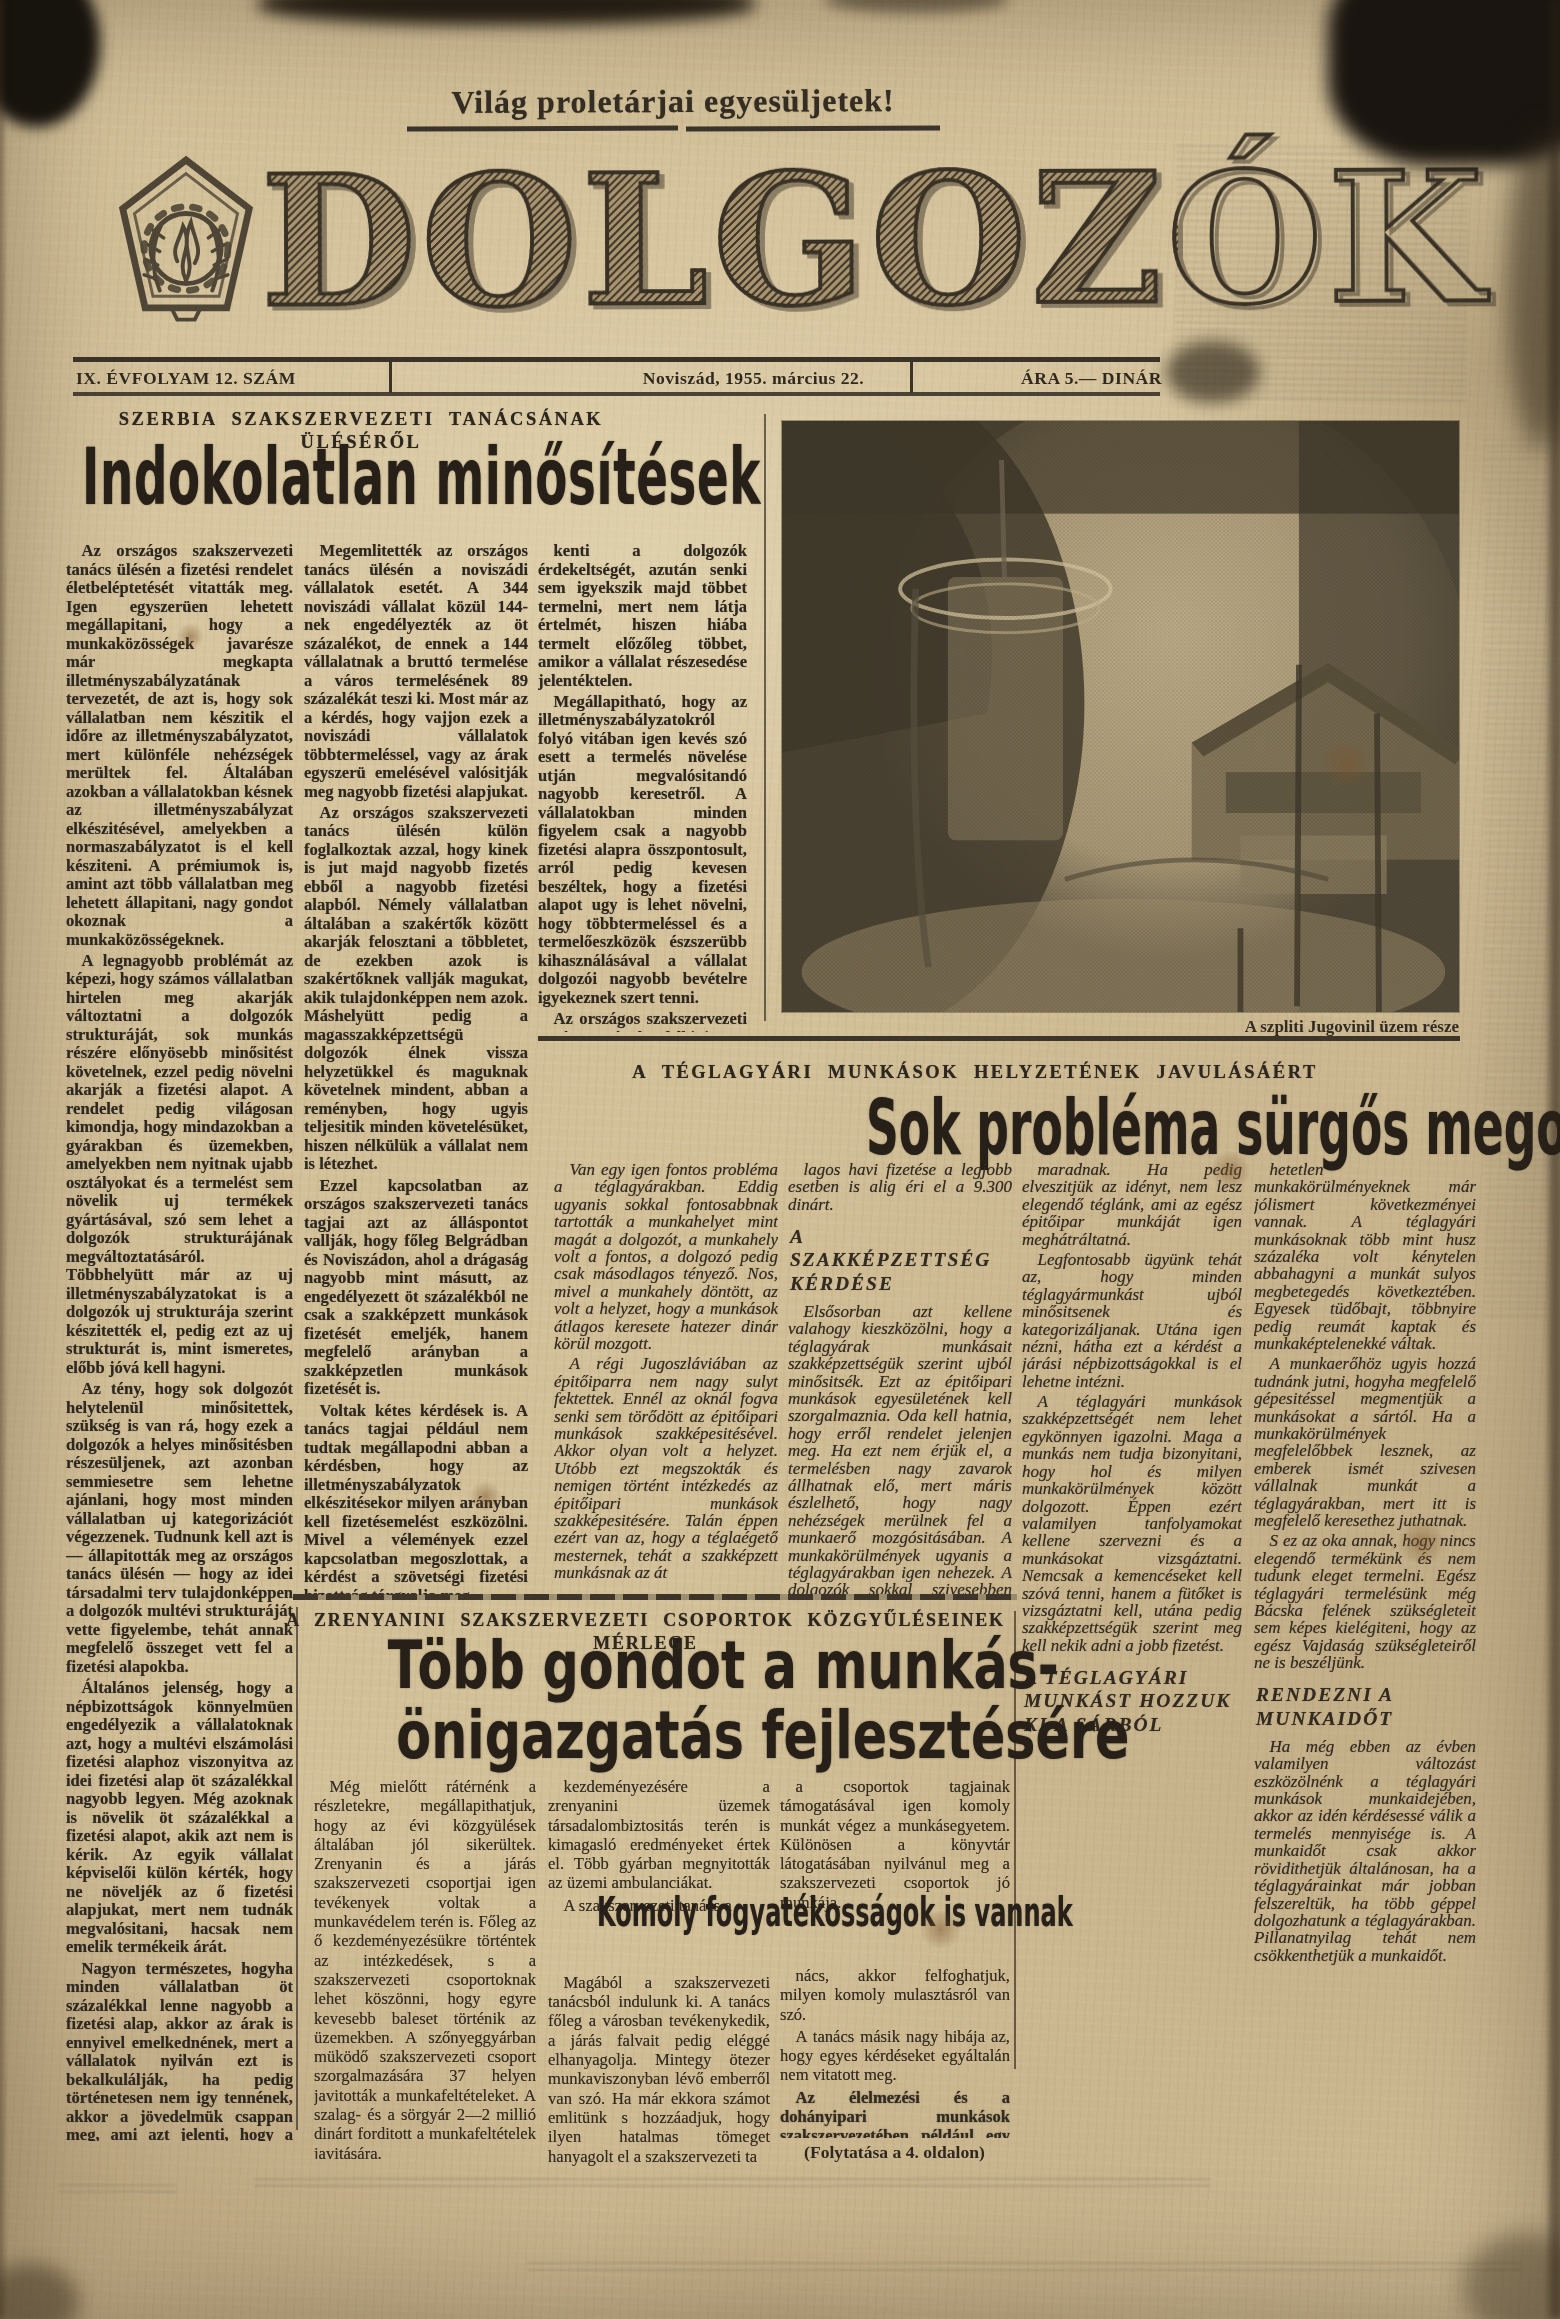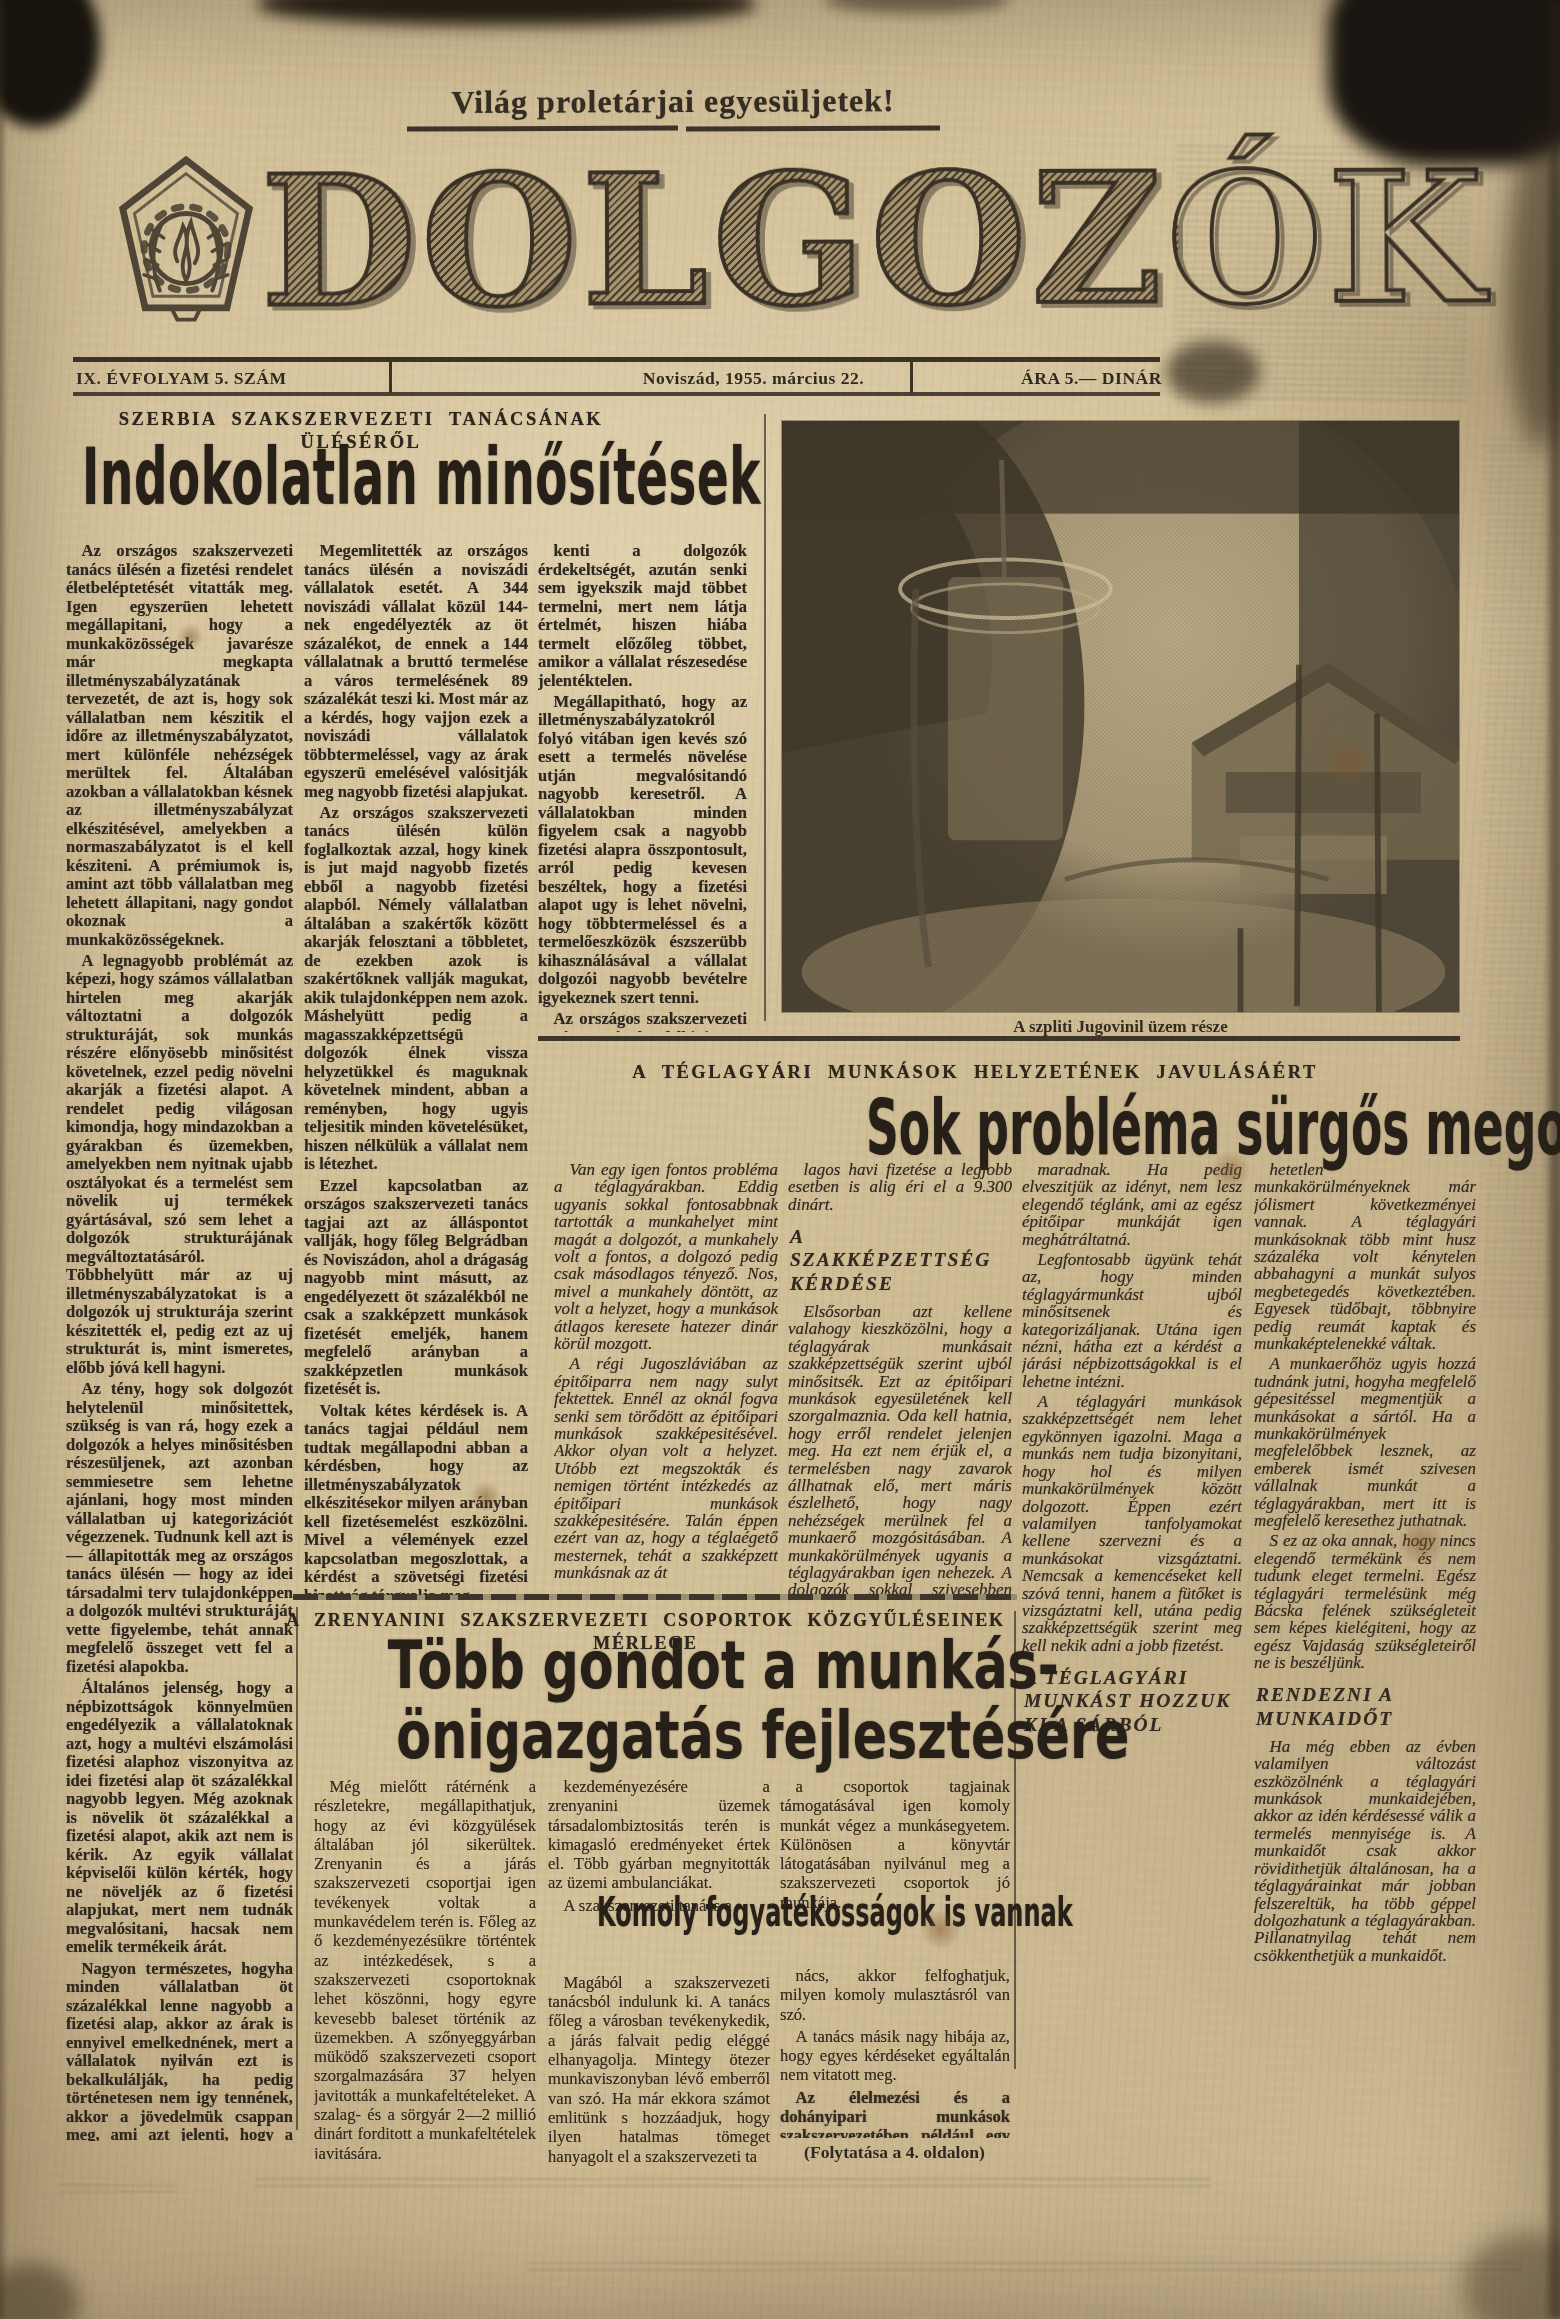--- a/index.html
+++ b/index.html
@@ -46,21 +46,21 @@
   .lead-col{font:700 16.6px/18.5px "Liberation Serif",serif;color:#2f2820;
     text-shadow:0 0 0.7px rgba(47,40,32,.55);}
   .para{margin:0 0 2.9px;text-indent:15.6px;text-align:justify;}
   .pbold{font-weight:700;text-shadow:0 0 1.2px rgba(40,33,25,.8);}
   .colhead{margin:11.7px 2px 7.8px;text-indent:0;font-weight:700;font-size:19.5px;line-height:23.4px;
     letter-spacing:1.5px;}
   .vrule{width:2px;background:rgba(62,52,40,.72);}
   
   .photo{left:782px;top:421px;width:677px;height:591px;overflow:hidden;background:#5a5243;
     box-shadow:0 0 0 1px rgba(60,50,38,.4);}
-  .caption{left:782px;top:1016px;width:677px;text-align:center;
+  .caption{left:782px;top:1016px;width:677px;text-align:right;
     font:700 17px/21.5px "Liberation Serif",serif;color:#322b21;}
   
   .brick-rule{left:538px;top:1036px;width:922px;height:4.9px;background:#3d352a;
     box-shadow:-7.8px 0 0 0 rgba(61,53,42,.0);}
   .brick-kicker{left:546px;top:1061px;width:858px;}
   .brick-hl{left:546px;top:1083px;width:917px;text-align:center;height:98px;}
   .brick-hl>span{transform-origin:50% 50%;font-size:76px;line-height:90px;transform:scaleX(.60);
     text-shadow:0 0 2px rgba(39,32,24,.5);}
   .brick-col{font:italic 400 17px/17.4px "Liberation Serif",serif;color:#332b21;
     text-shadow:0 0 0.8px rgba(51,43,33,.6);}
@@ -106,21 +106,21 @@
       <path d="M102 140 Q116 104 100 72" stroke-width="4"></path>
       <path d="M106 128 l12 -4 M104 114 l13 -6 M102 100 l12 -7 M98 86 l11 -8" stroke-width="3.5"></path>
       <path d="M75 130 C64 108 84 96 72 74 C68 90 60 96 66 110 M75 130 C86 110 68 98 80 70 C84 88 92 98 84 112" stroke-width="4"></path>
       <path d="M60 158 L90 158 L84 170 L66 170 Z" stroke-width="4"></path>
     </g>
   </svg>
 
   <div class="abs masthead">DOLGOZÓK</div>
 
   <div class="abs rule-a"></div>
-  <div class="abs dl" style="left:76px;width:293px;">IX. ÉVFOLYAM 5. SZÁM</div>
+  <div class="abs dl" style="left:76px;width:293px;">IX. ÉVFOLYAM 12. SZÁM</div>
   <div class="abs dl" style="left:544px;width:419px;text-align:center;">Noviszád, 1955. március 22.</div>
   <div class="abs dl" style="left:975px;width:187px;text-align:right;">ÁRA 5.— DINÁR</div>
   <div class="abs dl-bar" style="left:389px;"></div>
   <div class="abs dl-bar" style="left:910px;"></div>
   <div class="abs rule-b"></div>
 
   <div class="abs kicker lead-kicker">SZERBIA SZAKSZERVEZETI TANÁCSÁNAK ÜLÉSÉRŐL</div>
   <div class="abs hl lead-hl"><span>Indokolatlan minősítések</span></div>
 
   <div class="col lead-col" style="left:66px;top:542px;width:227px;height:1599px;">

